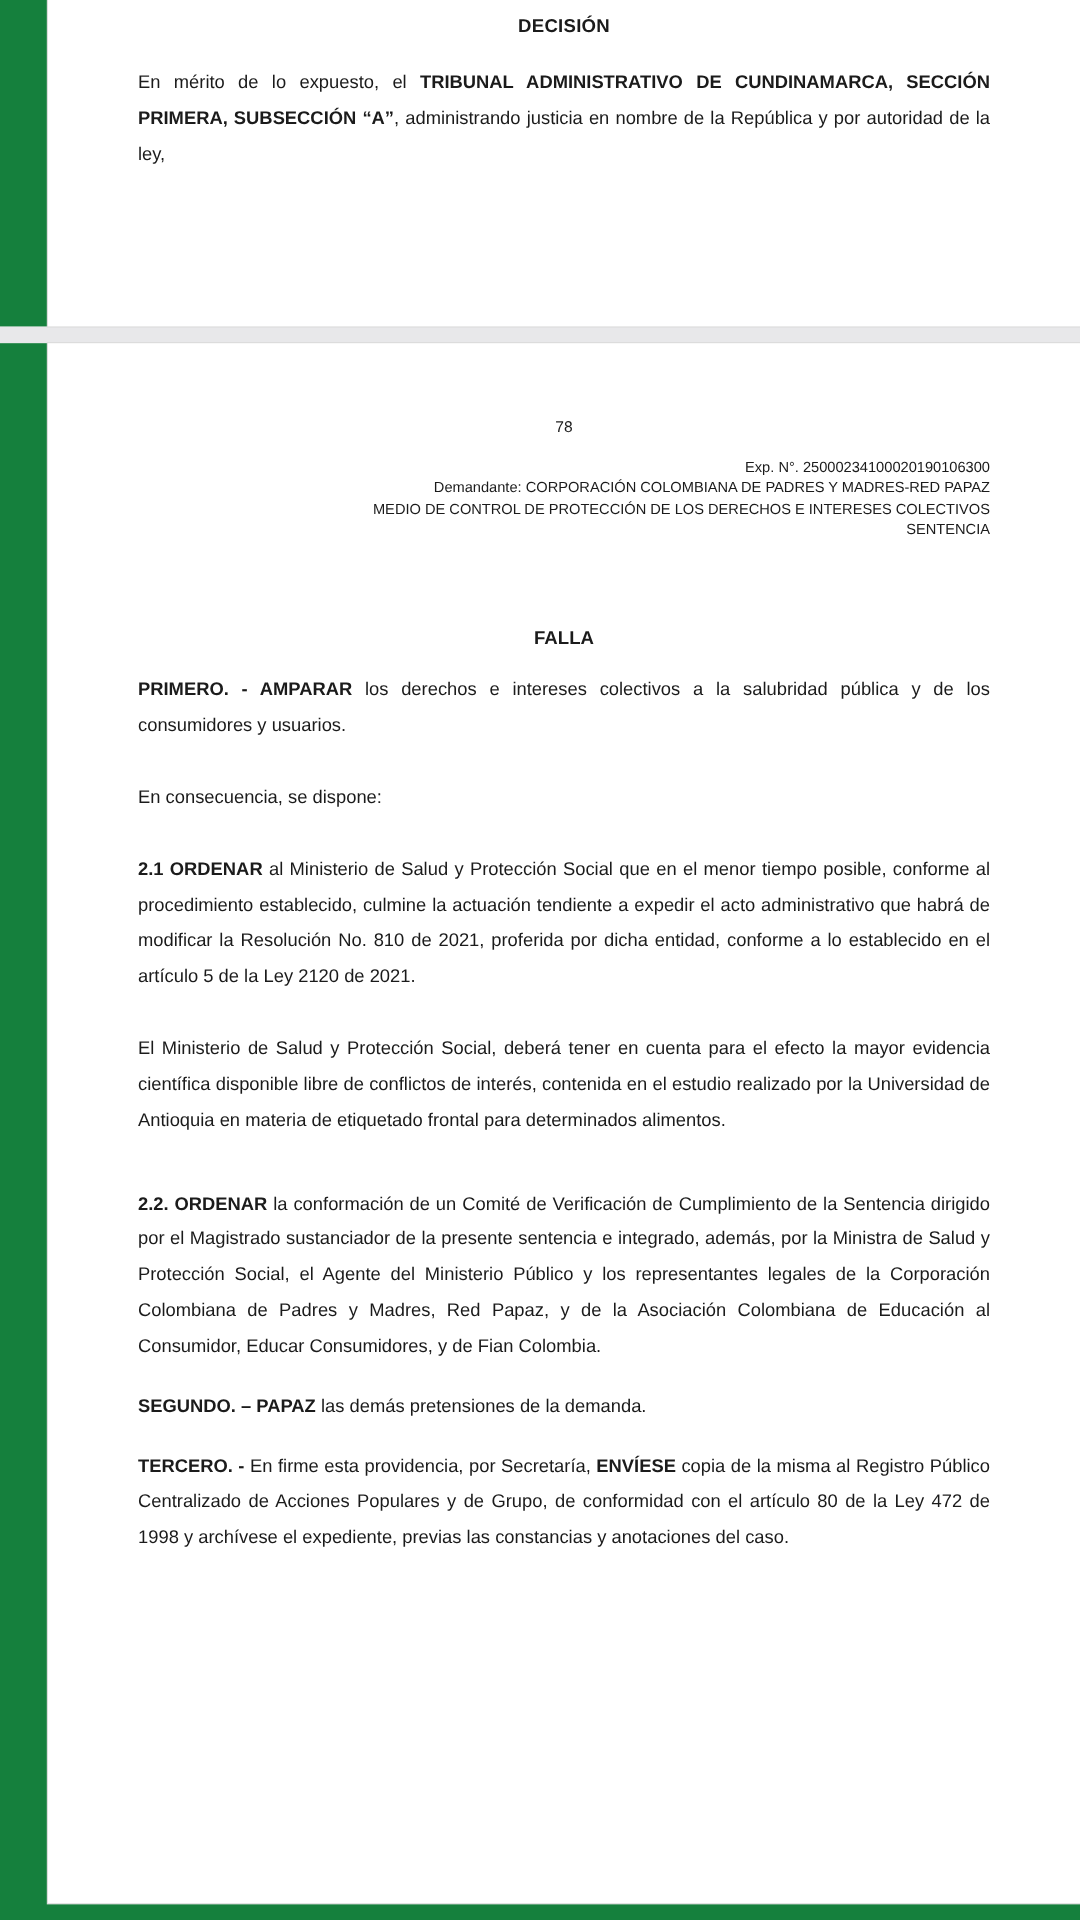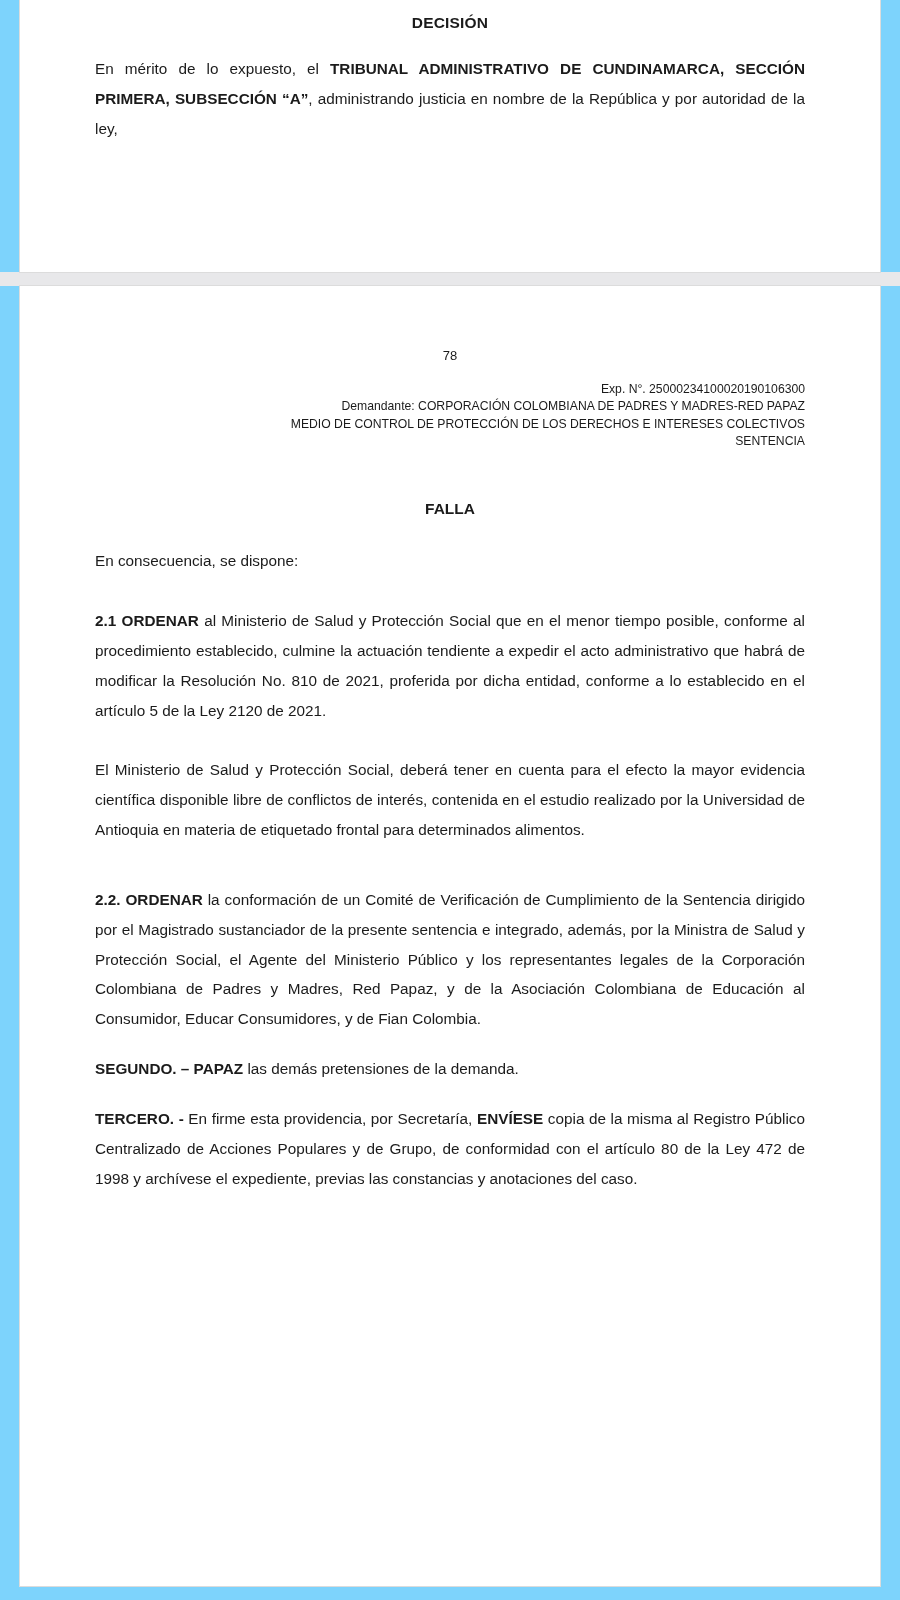--- a/index.html
+++ b/index.html
@@ -9,24 +9,24 @@
     background: #e8e8ea;
     width: 900px;
   }
   body {
     font-family: "Liberation Sans", sans-serif;
     color: #1b1b1b;
   }
   .viewer {
     width: 900px;
     min-height: 1600px;
-    background: #7dd3fc;
+    background: #15803d;
     display: flex;
     flex-direction: column;
-    align-items: center;
+    align-items: flex-end;
   }
   .page {
     width: 860px;
     background: #ffffff;
     box-shadow: 0 0 0 1px #dcdcdc;
   }
   .page-top {
     padding: 0 75px;
     height: 272px;
     position: relative;
@@ -70,21 +70,21 @@
     line-height: 1.42;
     margin: 8px 0 0 0;
   }
   .header-block div { white-space: nowrap; }
   .header-block .wide { letter-spacing: 0; }
 
   .falla {
     text-align: center;
     font-weight: bold;
     font-size: 15.5px;
-    margin: 50px 0 18px 0;
+    margin: 74px 0 18px 0;
   }
   .spacer-sm { height: 10px; }
 </style>
 </head>
 <body>
 
 <div class="viewer">
 
   <div class="page page-top">
     <h1 class="doc-title">DECISIÓN</h1>
@@ -98,20 +98,21 @@
 
     <div class="header-block">
       <div>Exp. N°. 25000234100020190106300</div>
       <div>Demandante: CORPORACIÓN COLOMBIANA DE PADRES Y MADRES-RED PAPAZ</div>
       <div class="wide">MEDIO DE CONTROL DE PROTECCIÓN DE LOS DERECHOS E INTERESES COLECTIVOS</div>
       <div>SENTENCIA</div>
     </div>
 
     <h2 class="falla">FALLA</h2>
 
+    <p class="body"><b>PRIMERO. - AMPARAR</b><span> los derechos e intereses colectivos a la salubridad pública y de los consumidores y usuarios.</span></p>
 
     <div class="spacer-sm"></div>
 
     <p class="body">En consecuencia, se dispone:</p>
 
     <div class="spacer-sm"></div>
 
     <p class="body"><b>2.1 ORDENAR</b><span> al Ministerio de Salud y Protección Social que en el menor tiempo posible, conforme al procedimiento establecido, culmine la actuación  tendiente a expedir el acto administrativo que habrá de modificar la Resolución No. 810 de 2021, proferida por dicha entidad, conforme a lo establecido en el artículo 5 de la Ley 2120 de 2021.</span></p>
 
     <div class="spacer-sm"></div>

